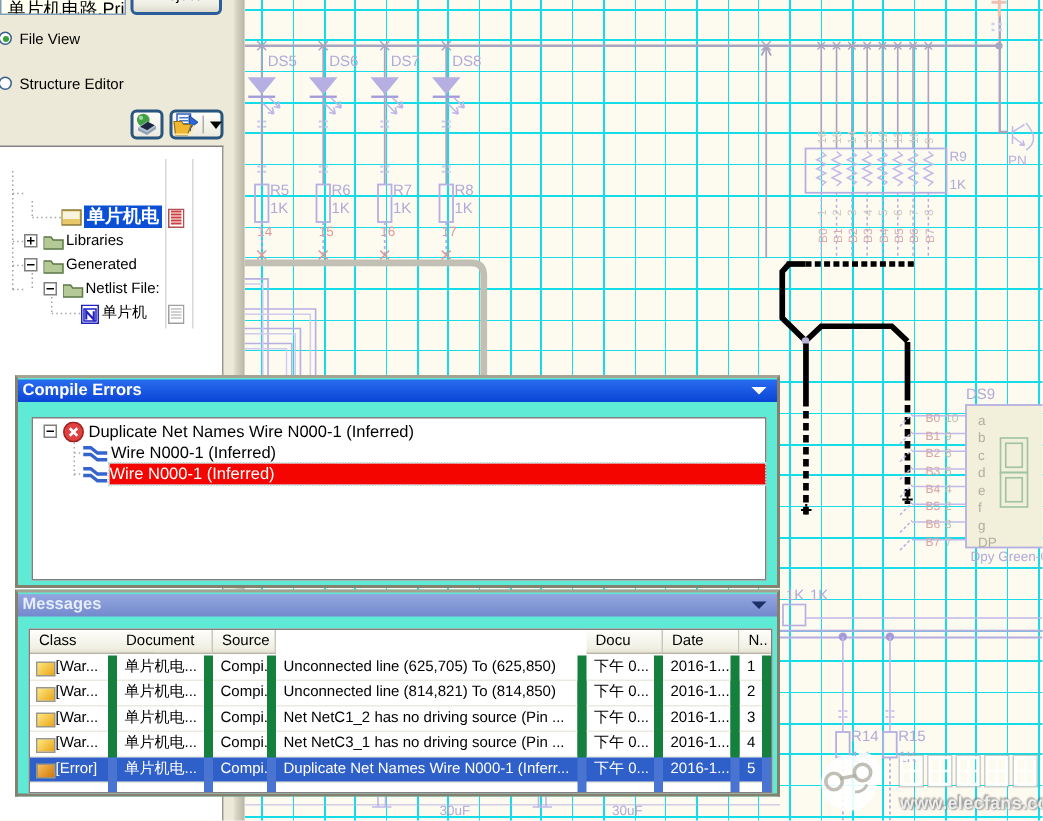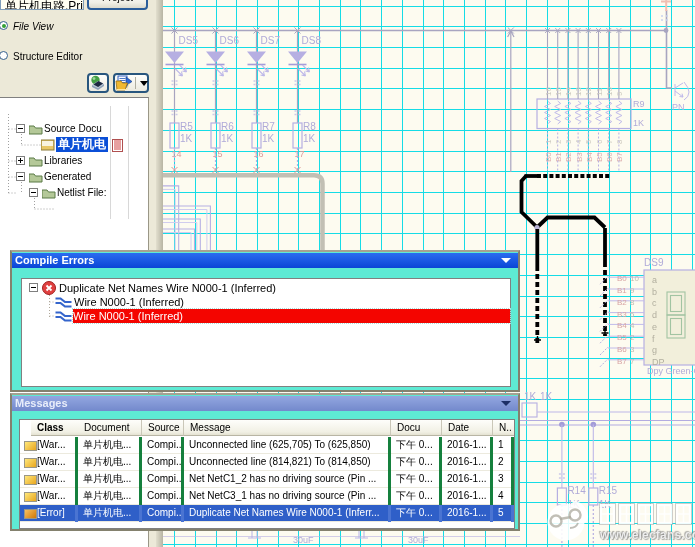--- a/index.html
+++ b/index.html
@@ -44,21 +44,21 @@
 #msgtitle{background:linear-gradient(#93a7e0,#7389cc);color:#e8edfa;}
 .parrow{position:absolute;right:7px;top:5px;width:0;height:0;border:5px solid transparent;border-bottom:none;}
 #cetitle .parrow{border-top:5px solid #fff;}
 #msgtitle .parrow{border-top:5px solid #1c2f66;}
 #cecontent{position:absolute;left:9px;top:26px;width:490px;height:109px;background:#fff;
  border:1px solid #808080;font-size:11px;}
 .cerow{position:absolute;left:0;height:14px;line-height:14px;white-space:nowrap;color:#000;}
 #msgtable{position:absolute;left:7px;top:24px;width:496px;height:110px;background:#fff;border:1px solid #808080;overflow:hidden;}
 .mhead{position:absolute;top:0;height:16px;background:linear-gradient(#fefefb,#f1f0e4 80%,#e4e2d2);
  border-right:1px solid #cac7b8;border-bottom:1px solid #b8b5a4;font-size:10px;line-height:16px;padding-left:6px;color:#000;overflow:hidden;white-space:nowrap;}
-.mcell{position:absolute;height:17px;font-size:10px;line-height:16px;overflow:hidden;white-space:nowrap;color:#000;padding-left:5px;border-right:3px solid #15803d;}
+.mcell{position:absolute;height:34px;font-size:10px;line-height:16px;overflow:hidden;white-space:nowrap;color:#000;padding-left:5px;border-right:6px solid #15803d;}
 .mrow{position:absolute;left:0;width:494px;height:17px;border-bottom:1px solid #eceade;}
 .mrow.sel{background:#2f5fc8;}
 .mrow.sel .mcell{color:#fff;border-right-color:#4a74d2;}
 .micon{position:absolute;left:4px;top:4px;width:13px;height:10px;border:1px solid #9a9787;
  background:linear-gradient(135deg,#ffe87c,#e8a51d);}
 .micon.err{background:linear-gradient(135deg,#f8c060,#d07808);}
 
 .wm{position:absolute;color:rgba(255,255,255,0.85);font-weight:bold;
  text-shadow:0 0 1px rgba(120,120,120,0.8), 1px 1px 1px rgba(120,120,120,0.6), -1px -1px 1px rgba(120,120,120,0.6);}
 </style></head>
@@ -377,21 +377,21 @@
   <path d="M16 21 L27 19" stroke="rgba(172,170,158,0.75)" stroke-width="2.4"></path>
   <path d="M26 30 q6 0 8 -5" fill="none" stroke="rgba(165,163,152,0.7)" stroke-width="2"></path>
  </svg>
 </div>
 
 <div id="leftpanel">
  <div id="lpedge"></div>
  <div id="combo">单片机电路.Prj</div>
  <div id="projbtn">Project</div>
  <div class="radio sel" style="top:21px;"></div>
- <div class="rlabel" style="top:21px;font-style:italic;">File View</div>
+ <div class="rlabel" style="top:21px;">File View</div>
  <div class="radio" style="top:51px;"></div>
  <div class="rlabel" style="top:51px;">Structure Editor</div>
  <div id="toolbtn1"><svg width="18" height="16" viewBox="0 0 18 16">
    <circle cx="6.5" cy="5" r="4.2" fill="#44a044"></circle>
         <circle cx="5" cy="3.6" r="1.4" fill="#a0d8a0"></circle>
    <path d="M3 10 l6 -4 6 3 -6 4 z" fill="#b8c4d4"></path>
    <path d="M4.5 9.5 l5 -3.4 4.6 2.4 -5 3.4 z" fill="#1c2840"></path>
    <path d="M3 10 l0 2 6 3 0 -2 z M9 15 l6 -4 0 -2 -6 4 z" fill="#8ea2b8"></path>
  </svg></div>
  <div id="toolbtn2"><svg width="20" height="16" viewBox="0 0 20 16">
@@ -403,27 +403,20 @@
  </svg><div id="tbsep"></div><div id="tbarr"></div></div>
  <div id="treebox">
   <svg width="70" height="115" style="position:absolute;left:0;top:0;">
     <path d="M8.5 16 V95 M8.5 31 H16 M8.5 63 H16 M8.5 79 H16 M8.5 95 H16" stroke="#a0a0a0" stroke-width="1" stroke-dasharray="1 2" fill="none"></path>
     <path d="M21.5 36 V47 M21.5 47 H41" stroke="#a0a0a0" stroke-width="1" stroke-dasharray="1 2" fill="none"></path>
     <path d="M21.5 84 V95 M34.5 100 V111 M34.5 111 H54" stroke="#a0a0a0" stroke-width="1" stroke-dasharray="1 2" fill="none"></path>
   </svg>
   <div class="tcol" style="left:110px;"></div>
   <div class="tcol" style="left:128px;"></div>
 
-  <div class="trow" style="top:23px;">
-    <div class="pm" style="left:16px;"></div>
-    <svg class="ticon" width="14" height="12" style="left:29px;">
-          <path d="M0 3 l5 0 1.5 2 6.5 0 0 6 -13 0 z" fill="#b4c898" stroke="#5a7a46" stroke-width="1"></path>
-        </svg>
-    <div style="position:absolute;left:44px;width:66px;overflow:hidden;">Source Docu</div>
-  </div>
   <div class="trow" style="top:55px;">
     <div class="pm plus" style="left:16px;"></div>
     <svg class="ticon" width="14" height="12" style="left:29px;">
           <path d="M0 3 l5 0 1.5 2 6.5 0 0 6 -13 0 z" fill="#b4c898" stroke="#5a7a46" stroke-width="1"></path>
         </svg>
     <div style="position:absolute;left:44px;">Libraries</div>
   </div>
   <div class="trow" style="top:39px;">
     <svg class="ticon" width="14" height="13" style="left:41px;">
           <rect x="0" y="1" width="13" height="10" fill="#e8c868" stroke="#8a7a3a"></rect>
@@ -441,20 +434,32 @@
           <path d="M0 3 l5 0 1.5 2 6.5 0 0 6 -13 0 z" fill="#b4c898" stroke="#5a7a46" stroke-width="1"></path>
         </svg>
     <div style="position:absolute;left:44px;">Generated</div>
   </div>
   <div class="trow" style="top:87px;">
     <div class="pm" style="left:29px;"></div>
     <svg class="ticon" width="14" height="12" style="left:42px;">
           <path d="M0 3 l5 0 1.5 2 6.5 0 0 6 -13 0 z" fill="#b4c898" stroke="#5a7a46" stroke-width="1"></path>
         </svg>
     <div style="position:absolute;left:57px;width:53px;overflow:hidden;">Netlist File:</div>
+  </div>
+  <div class="trow" style="top:103px;">
+    <svg class="ticon" width="12" height="13" style="left:54px;">
+          <rect x="0.5" y="0.5" width="11" height="12" fill="#fff" stroke="#2020c0"></rect>
+          <rect x="2" y="3" width="8" height="8" fill="#fff" stroke="#2020c0"></rect>
+          <path d="M3.5 10 V4.5 L8.5 10 V4.5" stroke="#2020c0" stroke-width="1.4" fill="none"></path>
+        </svg>
+    <div style="position:absolute;left:68px;width:42px;overflow:hidden;">单片机</div>
+    <svg class="ticon" width="11" height="13" style="left:112px;">
+          <rect x="0.5" y="0.5" width="10" height="12" fill="#fff" stroke="#a0a0a0"></rect>
+          <path d="M2 3h7M2 5h7M2 7h7M2 9h7" stroke="#c0c0c0" stroke-width="1"></path>
+        </svg>
   </div>
  </div>
 </div>
 
 <div class="fpanel" id="cepanel">
  <div class="ptitle" id="cetitle">Compile Errors<div class="parrow"></div></div>
  <div id="cecontent">
    <svg width="60" height="50" style="position:absolute;left:0;top:0">
      <path d="M27.5 13 V38" stroke="#b0a89a" stroke-width="1" stroke-dasharray="1 2" fill="none"></path>
      <path d="M27.5 23 H32 M27.5 37 H32" stroke="#b0a89a" stroke-width="1" stroke-dasharray="1 2" fill="none"></path>
@@ -480,24 +485,23 @@
           <path d="M0.5 7 h5 l4.5 3.5 h6.5" stroke="#3565cc" stroke-width="2.2" fill="none"></path>
         </svg>
      <div style="position:absolute;left:51px;width:437px;background:#f40500;color:#fff;outline:1px dotted #a8dede;">Wire N000-1 (Inferred)</div>
    </div>
  </div>
 </div>
 
 <div class="fpanel" id="msgpanel">
  <div class="ptitle" id="msgtitle">Messages<div class="parrow"></div></div>
  <div id="msgtable">
-  <div class="mhead" style="left:11px;width:82px;font-weight:bold;">Class</div>
+  <div class="mhead" style="left:0;width:82px;">Class</div>
   <div class="mhead" style="left:58px;width:64px;">Document</div>
   <div class="mhead" style="left:122px;width:42px;">Source</div>
-  <div class="mhead" style="left:164px;width:207px;">Message</div>
   <div class="mhead" style="left:371px;width:51px;">Docu</div>
   <div class="mhead" style="left:422px;width:51px;">Date</div>
   <div class="mhead" style="left:473px;width:21px;border-right:none;">N..</div>
  <div class="mrow" style="top: 17px;">
         <div class="mcell" style="left:0px;width:58px;padding-left:17px;">[War...</div>
         <div class="mcell" style="left:58px;width:64px;">单片机电...</div>
         <div class="mcell" style="left:122px;width:42px;">Compi...</div>
         <div class="mcell" style="left:164px;width:207px;">Unconnected line (625,705) To (625,850)</div>
         <div class="mcell" style="left:371px;width:51px;">下午 0...</div>
         <div class="mcell" style="left:422px;width:51px;">2016-1...</div>

